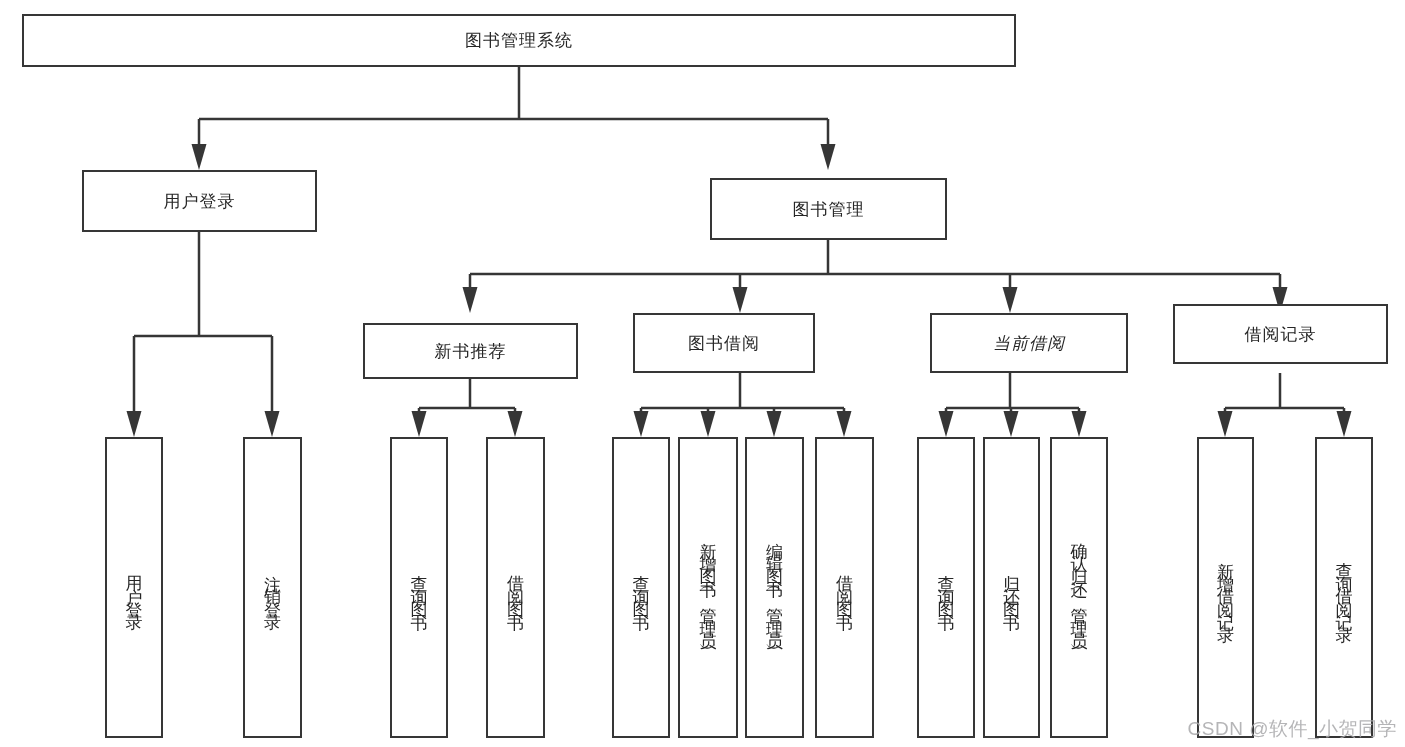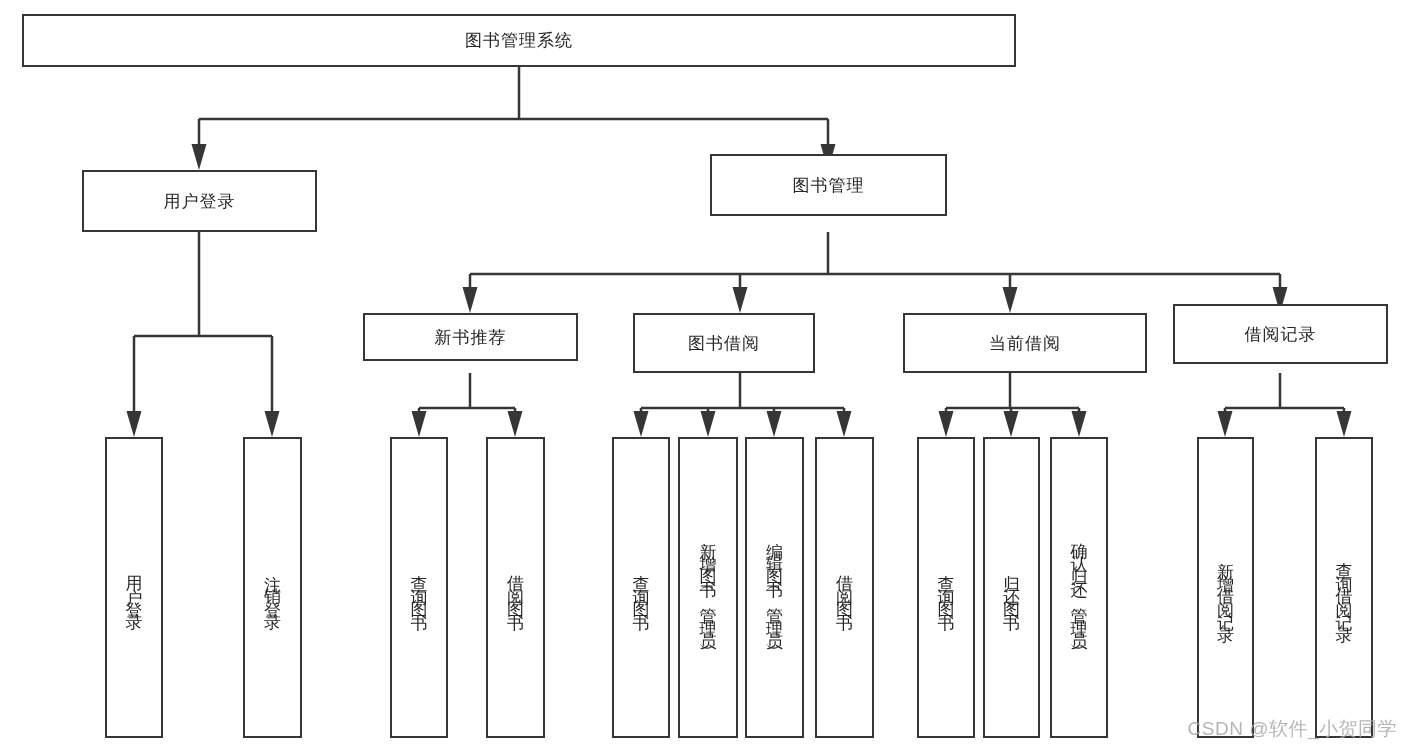--- a/index.html
+++ b/index.html
@@ -97,31 +97,31 @@
     </g>
   </svg>
 
   <div class="node h" style="left:22px; top:14px; width:994px; height:53px;">
     <span>图书管理系统</span>
   </div>
 
   <div class="node h" style="left:82px; top:170px; width:235px; height:62px;">
     <span>用户登录</span>
   </div>
-  <div class="node h" style="left:710px; top:154px; width:237px; height:62px;">
+  <div class="node h" style="left:710px; top:178px; width:237px; height:62px;">
     <span>图书管理</span>
   </div>
 
-  <div class="node h" style="left:363px; top:313px; width:215px; height:48px;">
+  <div class="node h" style="left:363px; top:323px; width:215px; height:56px;">
     <span>新书推荐</span>
   </div>
   <div class="node h" style="left:633px; top:313px; width:182px; height:60px;">
     <span>图书借阅</span>
   </div>
-  <div class="node h" style="left:903px; top:313px; width:244px; height:60px;">
+  <div class="node h" style="left:930px; top:313px; width:198px; height:60px;font-style:italic;">
     <span>当前借阅</span>
   </div>
   <div class="node h" style="left:1173px; top:304px; width:215px; height:60px;">
     <span>借阅记录</span>
   </div>
 
   <div class="node v" style="left:105px; top:437px; width:58px; height:301px;">
     <span>用户登录</span>
   </div>
   <div class="node v" style="left:243px; top:437px; width:59px; height:301px;">

